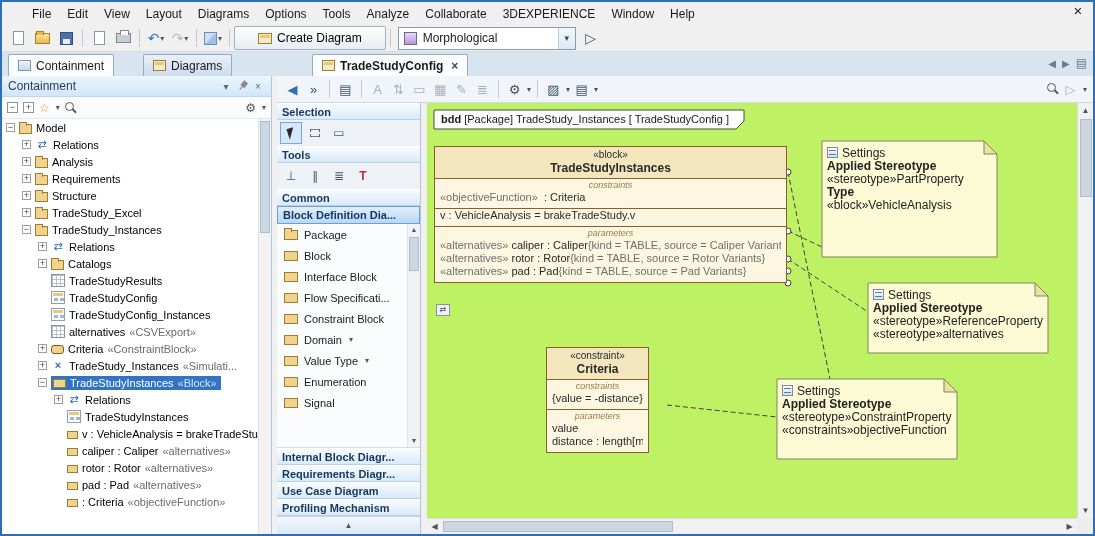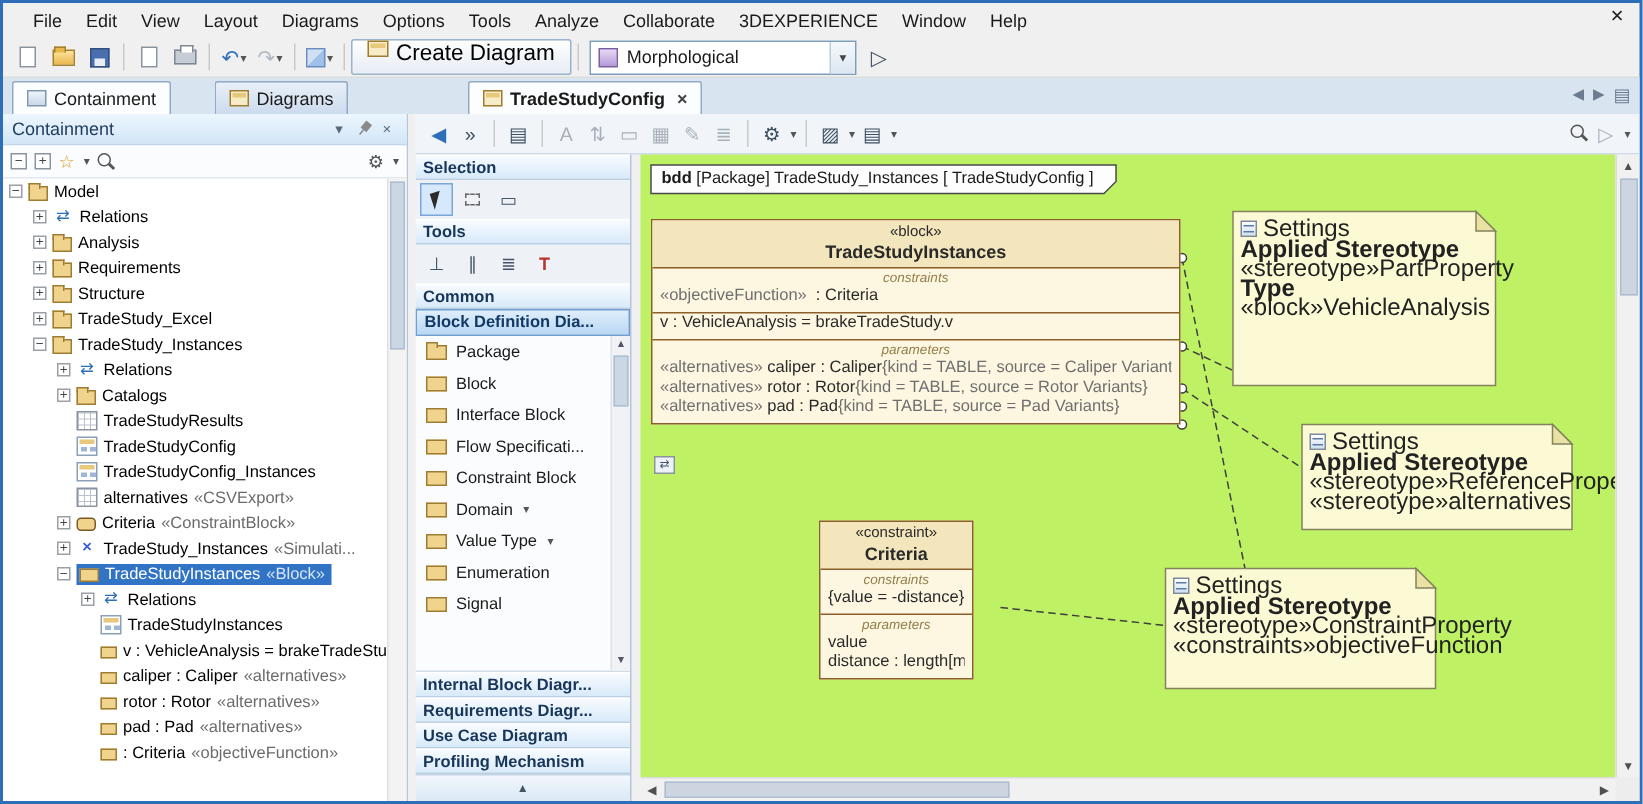--- a/index.html
+++ b/index.html
@@ -1,21 +1,21 @@
 <!DOCTYPE html>
 <html><head>
 <meta charset="utf-8">
 <style>
 *{box-sizing:border-box;margin:0;padding:0}
 body{font-family:"Liberation Sans","DejaVu Sans",sans-serif;background:#fff}
 #app{position:relative;width:1095px;height:536px;background:#f0f0f0;overflow:hidden;
      box-shadow:inset 0 0 0 2px #2e6db8;font-size:12px;color:#1a1a1a}
 .b{font-weight:bold}
 
-#menubar{position:absolute;left:2px;top:2px;right:2px;height:23px;display:flex;align-items:center;padding-left:12px}
+#menubar{position:absolute;left:2px;top:2px;right:2px;height:23px;display:flex;align-items:center;padding-left:22px}
 .mitem{padding:3px 8px;cursor:default}
 #win-close{position:absolute;right:8px;top:2px;font-size:15px;color:#222;width:18px;text-align:center}
 
 #main-toolbar{position:absolute;left:2px;top:25px;right:2px;height:27px;display:flex;align-items:center;padding-left:4px;border-bottom:1px solid #dcdcdc}
 .tbtn{height:22px;min-width:22px;display:inline-flex;align-items:center;justify-content:center;margin:0 1px}
 .tsep{width:1px;height:18px;background:#c9c9c9;margin:0 4px;flex:none}
 .dd{font-size:8px;color:#555;margin-left:1px}
 .g{font-size:14px;color:#44546a;line-height:1}
 .g.blue{color:#2f6fb7}
 .dis .g{color:#b3bac2}
@@ -23,21 +23,21 @@
 .ic-folder{width:15px;height:11px;background:linear-gradient(#ffe49c,#e8b84e);border:1px solid #a5822f;position:relative}
 .ic-folder::before{content:"";position:absolute;top:-3px;left:0;width:6px;height:3px;background:#e8b84e;border:1px solid #a5822f;border-bottom:none}
 .ic-save{width:13px;height:13px;background:#4a6fae;border:1px solid #34507f;position:relative}
 .ic-save::before{content:"";position:absolute;left:2px;bottom:0;width:7px;height:5px;background:#e8eef5}
 .ic-printer{width:15px;height:10px;background:#c7cdd4;border:1px solid #7d8893;position:relative}
 .ic-printer::before{content:"";position:absolute;left:3px;top:-4px;width:7px;height:4px;background:#fff;border:1px solid #7d8893;border-bottom:none}
 .ic-rel{width:13px;height:13px;border:1px solid #6a8cc0;background:linear-gradient(135deg,#cfe0f5 50%,#9fc0e8 50%)}
 .ic-diagram{width:14px;height:11px;border:1px solid #a07c33;background:#f7ecc8;position:relative}
 .ic-diagram::before{content:"";position:absolute;left:1px;top:1px;right:1px;height:3px;background:#e8c87a}
 .ic-persp{width:13px;height:13px;background:linear-gradient(#e8d8f5,#b49ad8);border:1px solid #7a5fa0}
-#create-diagram{display:inline-flex;align-items:flex-start;gap:5px;height:24px;padding:0 10px;background:linear-gradient(#fefefe,#e7edf5);border:1px solid #9ab2cc;border-radius:2px;font-size:15px;font-family:inherit}
+#create-diagram{display:inline-flex;align-items:center;gap:5px;height:24px;padding:0 23px;background:linear-gradient(#fefefe,#e7edf5);border:1px solid #9ab2cc;border-radius:2px;font-size:12px;font-family:inherit}
 #perspective-combo{display:inline-flex;align-items:center;height:23px;width:178px;background:#fff;border:1px solid #7f9db9;margin:0 3px;padding-left:5px;gap:6px;position:relative}
 .combo-arrow{position:absolute;right:0;top:0;bottom:0;width:17px;background:linear-gradient(#f4f8fc,#dde7f2);border-left:1px solid #b9cde2;display:flex;align-items:center;justify-content:center;font-size:9px;color:#444}
 
 #tab-band{position:absolute;left:2px;top:52px;right:2px;height:24px;background:#d9e4f1}
 .tab{position:absolute;top:2px;height:22px;display:flex;align-items:center;gap:5px;padding:0 9px;border:1px solid #93a9c4;border-bottom:none;border-radius:2px 2px 0 0;background:linear-gradient(#e9f0f8,#ccdbee);font-size:12px;white-space:nowrap}
 .tab.active{background:#fcfdff}
 .tabic{width:13px;height:11px;flex:none;border:1px solid #8096ad;background:linear-gradient(#eef4fa,#c8d8ea)}
 .tabic.diag{border-color:#a07c33;background:#f7ecc8;position:relative}
 .tabic.diag::before{content:"";position:absolute;left:1px;top:1px;right:1px;height:3px;background:#e8c87a}
 .tab-close{font-size:12px;color:#444;margin-left:3px}
@@ -118,21 +118,21 @@
 .bst{font-size:10px;line-height:12px}
 .bnm{font-weight:bold;font-size:12px;line-height:14px}
 .comp{padding:0 5px 4px}
 .comp+.comp{border-top:1px solid #8c5f2a}
 .clab{text-align:center;font-size:9px;font-style:italic;color:#937f4b;height:12px;line-height:12px}
 .cline{height:13px;line-height:13px;white-space:nowrap;overflow:hidden}
 .st{color:#6f6f6f;margin-right:3px}
 .dt{color:#6f6f6f}
 #blk{left:7px;top:43px;width:353px}
 #cst{left:119px;top:244px;width:103px}
-.ntext{position:absolute;font-size:16px;color:#222}
+.ntext{position:absolute;font-size:12px;color:#222}
 .nline{height:13px;line-height:13px;white-space:nowrap}
 .ntitle{display:flex;align-items:center;gap:4px;height:15px}
 .settings-ic{width:11px;height:11px;border:1px solid #7b8aa0;background:linear-gradient(#fdfdfd,#cfe0f2);position:relative;flex:none}
 .settings-ic::before{content:"";position:absolute;left:1px;top:2px;right:1px;height:1px;background:#5b7ba6;box-shadow:0 4px 0 #5b7ba6}
 #rel-badge{position:absolute;left:9px;top:201px;width:14px;height:12px;border:1px solid #8a94a0;background:#eef2f6;font-size:8px;line-height:10px;text-align:center;color:#44546a}
 
 #v-scroll{position:absolute;right:2px;top:103px;width:16px;bottom:18px;background:#f1f1f1;border-left:1px solid #dcdcdc;font-size:8px;color:#505050;text-align:center}
 #v-scroll .sa{height:15px;line-height:15px}
 #v-thumb{position:absolute;top:16px;left:2px;width:12px;height:78px;background:#cdd6e0;border:1px solid #aebdcf}
 #v-scroll .sb{position:absolute;bottom:0;left:0;right:0;height:15px;line-height:15px}

